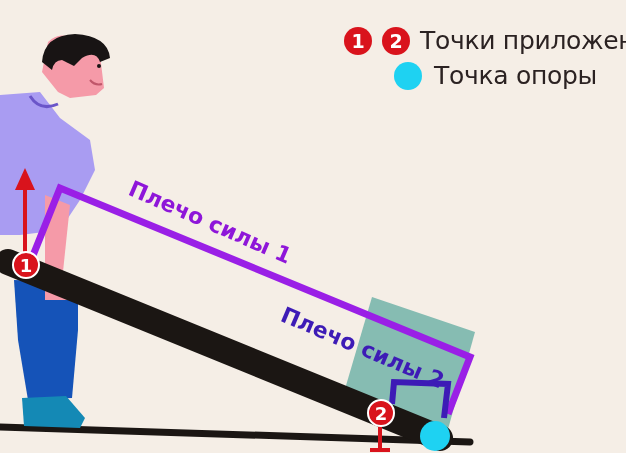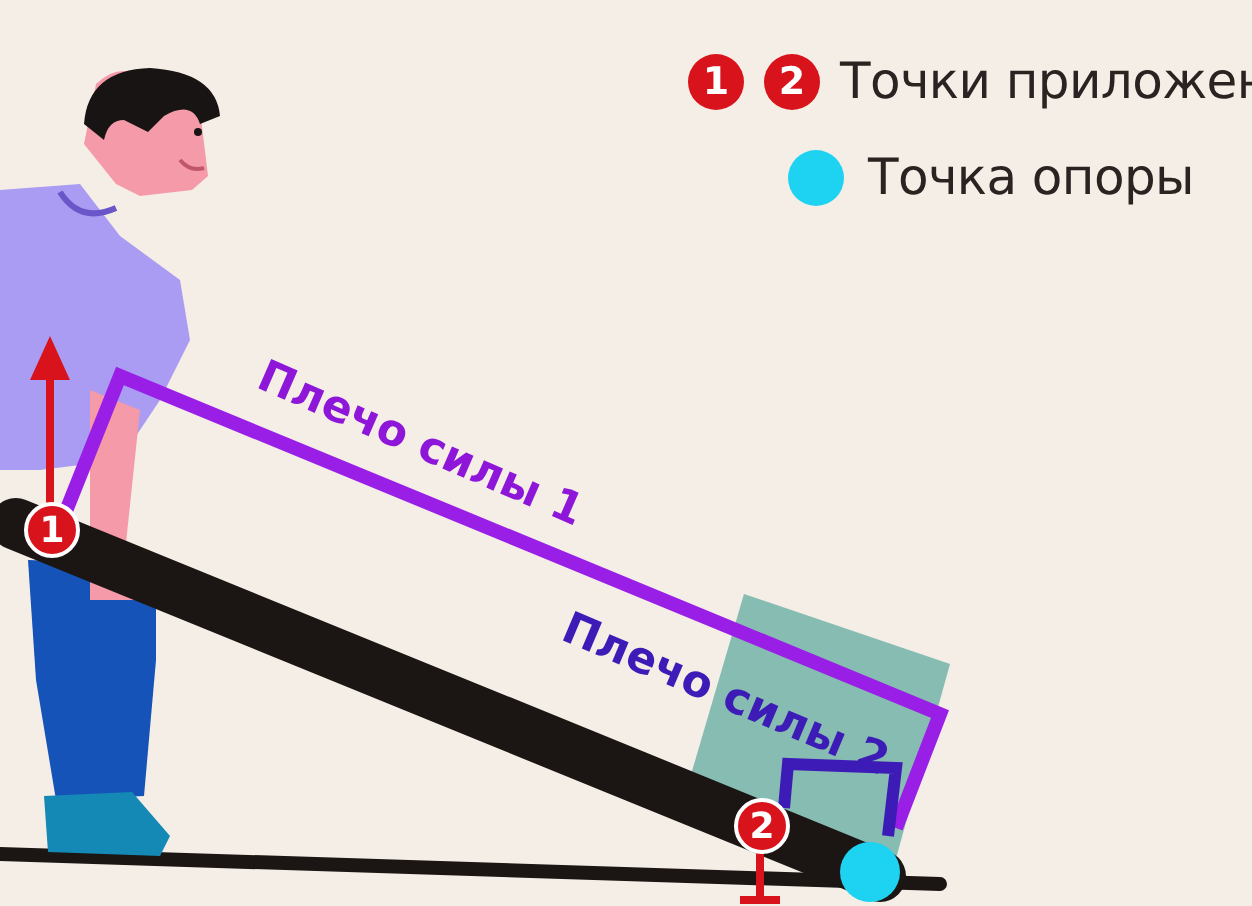--- a/index.html
+++ b/index.html
@@ -6,21 +6,21 @@
     body {
       width: 626px; height: 453px; overflow: hidden;
       background: #f5eee6;
       font-family: "DejaVu Sans", sans-serif;
       position: relative;
     }
     #scene { position: absolute; left: 0; top: 0; }
     .legend { position: absolute; left: 344px; top: 26px; }
     .legend-row { position: absolute; display: flex; align-items: center; white-space: nowrap; }
     .legend-row.r1 { left: 0; top: 0; }
-    .legend-row.r2 { left: 50px; top: 48px; }
+    .legend-row.r2 { left: 50px; top: 35px; }
     .badge {
       width: 28px; height: 28px; border-radius: 50%;
       background: #d9131c; color: #fff; font-weight: bold; font-size: 19px;
       display: flex; align-items: center; justify-content: center;
       margin-right: 10px;
     }
     .dot { width: 28px; height: 28px; border-radius: 50%; background: #1ed2f2; margin-right: 12px; }
     .legend-text { font-size: 25px; color: #2b2222; font-weight: 500; letter-spacing: -0.3px; }
     .arm-label { position: absolute; font-size: 22px; font-weight: 600; white-space: nowrap; transform-origin: left top; }
     .arm1 { left: 135px; top: 176px; color: #8e16d9; transform: rotate(23.5deg); }

